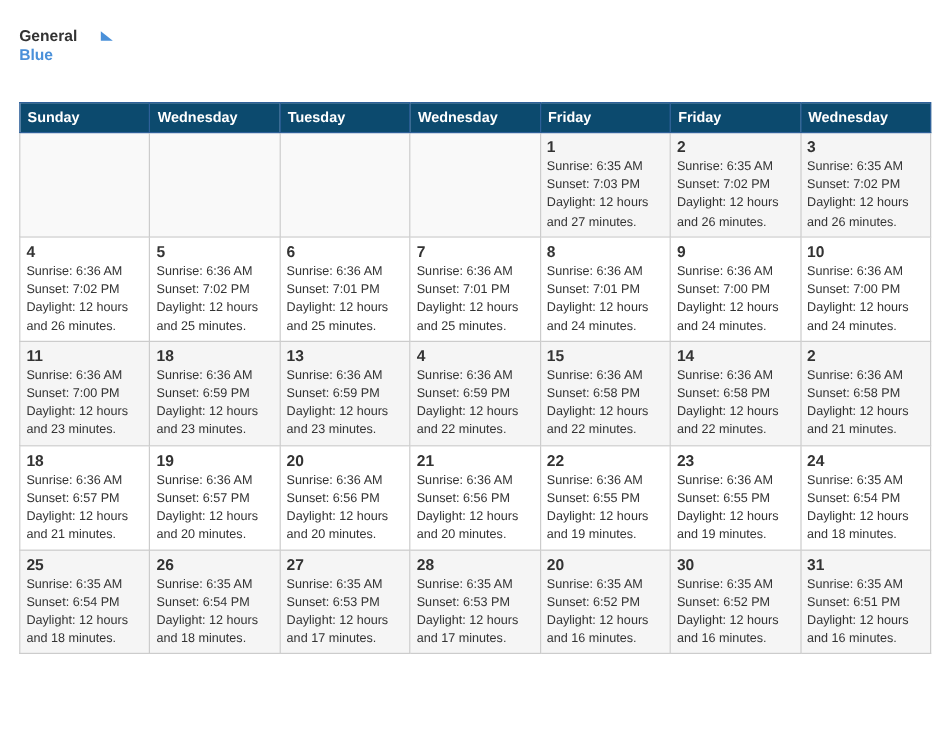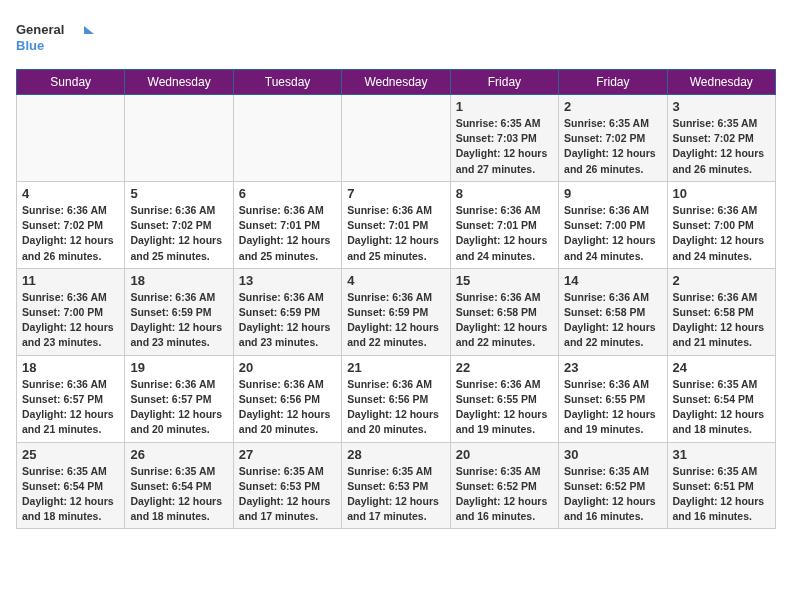--- a/index.html
+++ b/index.html
@@ -7,21 +7,21 @@
       font-family: Arial, sans-serif;
       background: #fff;
       width: 792px;
       min-height: 612px;
       padding: 16px;
     }
     .header {
       display: flex;
       justify-content: space-between;
       align-items: flex-start;
-      margin-bottom: 8px;
+      margin-bottom: 24px;
     }
     .logo {
       display: flex;
       align-items: center;
       gap: 4px;
     }
     .title-block {
       text-align: right;
     }
     .title-block h1 {
@@ -33,26 +33,26 @@
       font-size: 16px;
       font-weight: normal;
       color: #555;
     }
     .calendar {
       width: 100%;
       border-collapse: collapse;
       font-size: 11px;
     }
     .calendar thead th {
-      background: #701a75;
+      background: #0c4a6e;
       color: #fff;
-      text-align: center;
+      text-align: left;
       padding: 5px 6px;
       font-size: 12px;
-      font-weight: normal;
+      font-weight: bold;
       border: 1px solid #2e6099;
     }
     .calendar tbody td {
       border: 1px solid #ccc;
       vertical-align: top;
       padding: 4px 5px;
       width: 107px;
       min-height: 80px;
       background: #fff;
     }
@@ -66,21 +66,20 @@
       font-size: 13px;
       font-weight: bold;
       color: #333;
       display: block;
       margin-bottom: 2px;
     }
     .day-info {
       color: #333;
       font-size: 10.5px;
       line-height: 1.45;
-      font-weight: bold;
     }
     .empty-cell {
       background: #f9f9f9 !important;
     }
   </style>
 </head>
 <body>
 
 <div class="header">
   <div class="logo">

